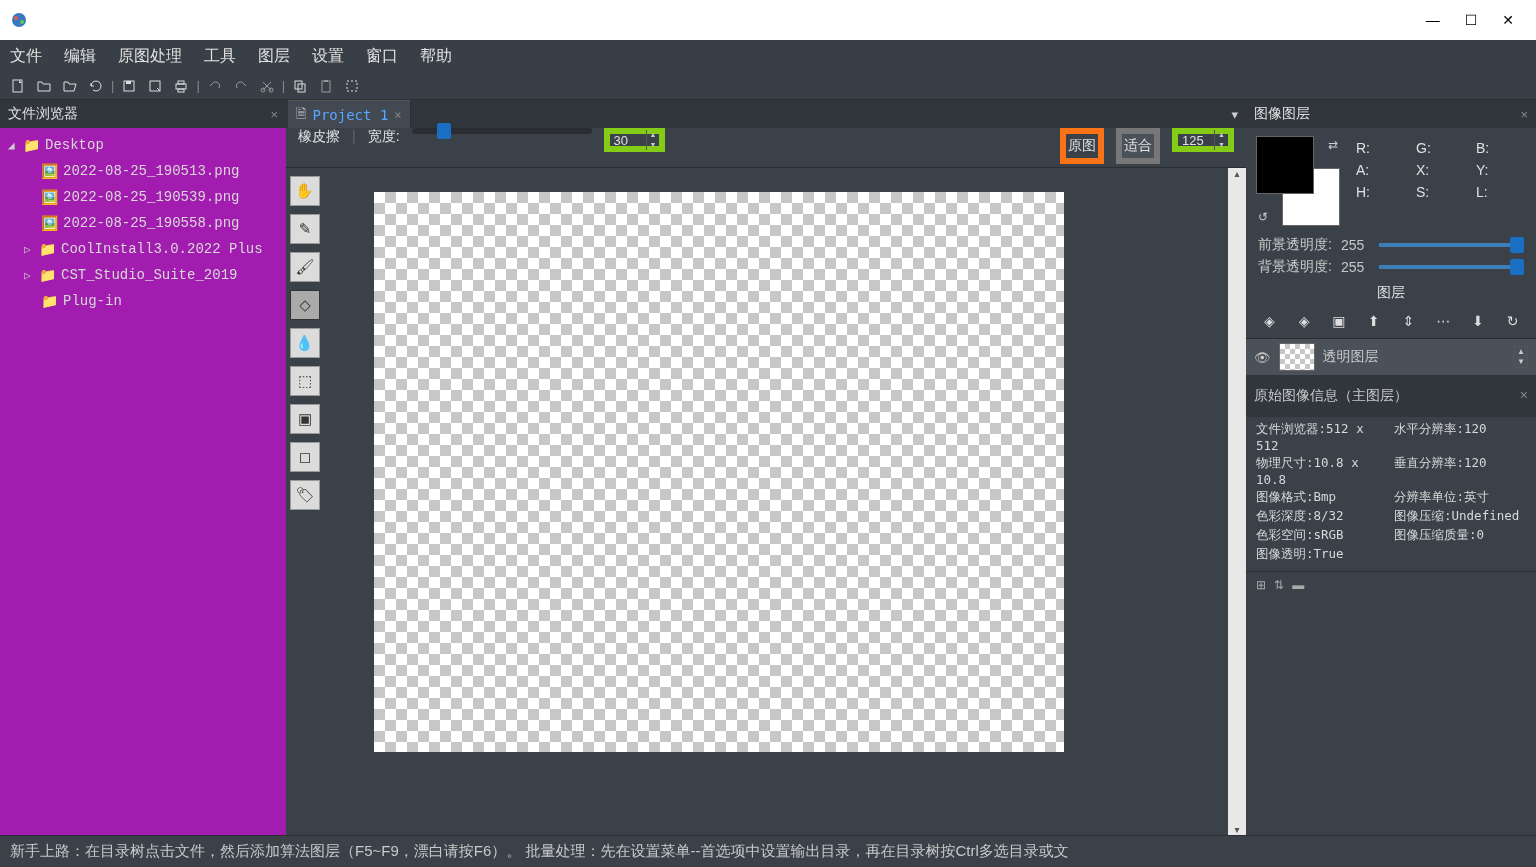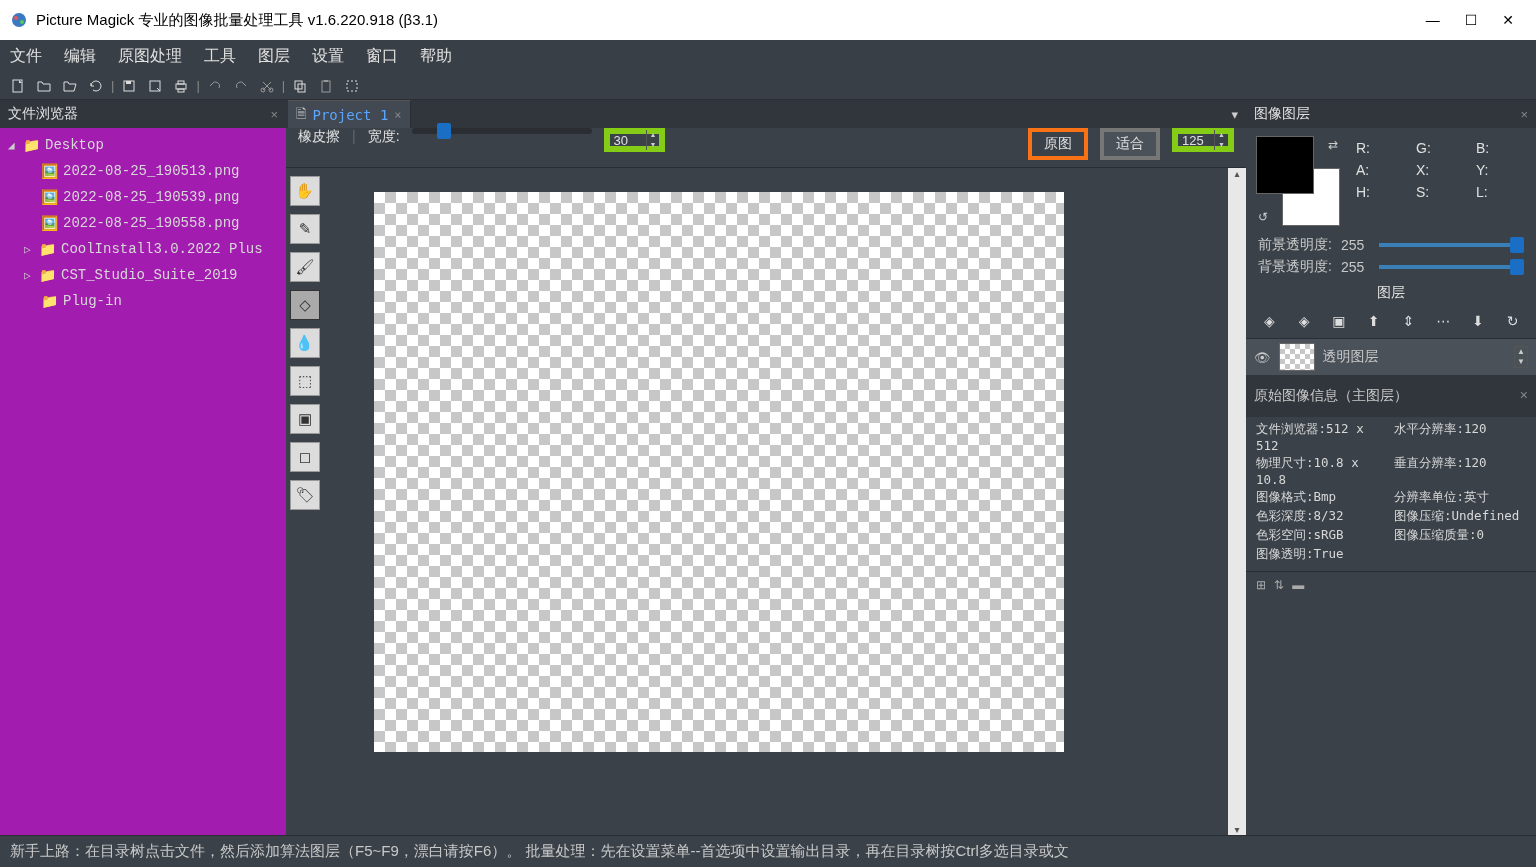--- a/index.html
+++ b/index.html
@@ -173,22 +173,22 @@
   background: transparent;
   border: none;
   color: #e0e0e0;
   padding: 0 4px;
   font-size: 13px;
 }
 .spinbox .spinners { display:flex; flex-direction:column; border-left:1px solid #555; }
 .spinbox .spinners span { font-size:7px; line-height:10px; padding:0 3px; color:#ccc; }
 .tool-options .spacer { flex: 1; }
 .view-btn {
-  padding: 3px 12px;
-  border: 4px solid #f97316;
+  padding: 3px 2px;
+  border: 6px solid #f97316;
   background: #3a4149;
   color: #e0e0e0;
   font-size: 14px;
 }
 .view-btn.active { background: #4a5159; border-color:#777;font-family:Liberation Mono, monospace; }
 .workspace {
   flex: 1;
   display: flex;
   min-height: 0;
 }
@@ -356,21 +356,20 @@
 <body>
 
 <div class="titlebar">
   <span class="app-icon">
     <svg viewBox="0 0 18 18">
         <circle cx="9" cy="9" r="7" fill="#3a78c2"></circle>
         <circle cx="6" cy="7" r="2" fill="#e55"></circle>
         <circle cx="12" cy="11" r="2" fill="#5c5"></circle>
       </svg>
   </span>
-  <span>Picture Magick 专业的图像批量处理工具 v1.6.220.918 (β3.1)</span>
   <div class="windows-controls">
     <span>—</span>
     <span>☐</span>
     <span>✕</span>
   </div>
 </div>
 
 <div class="menubar">
   <span>文件</span>
   <span>编辑</span>

